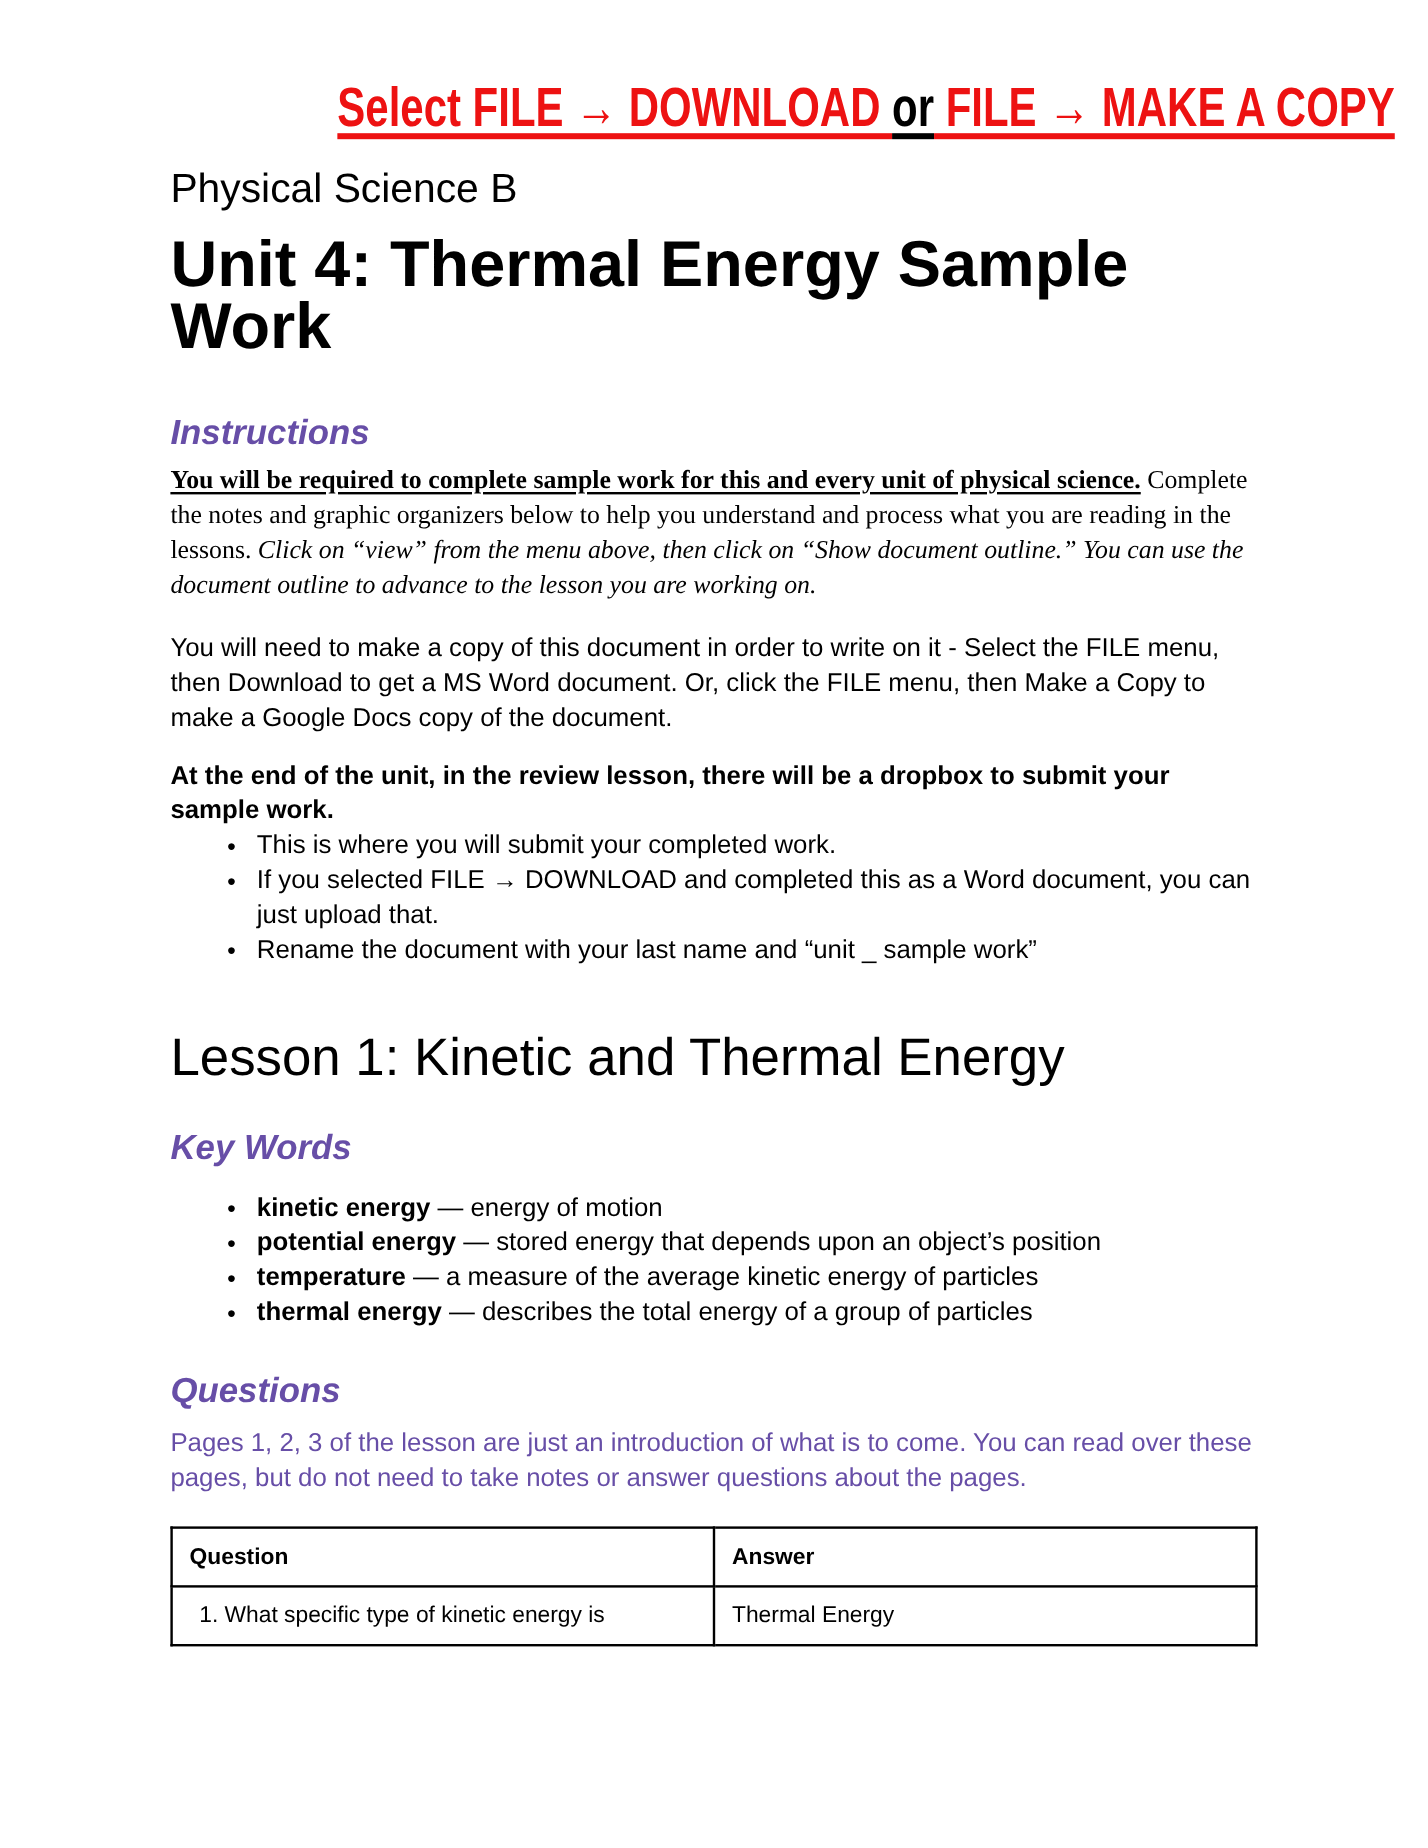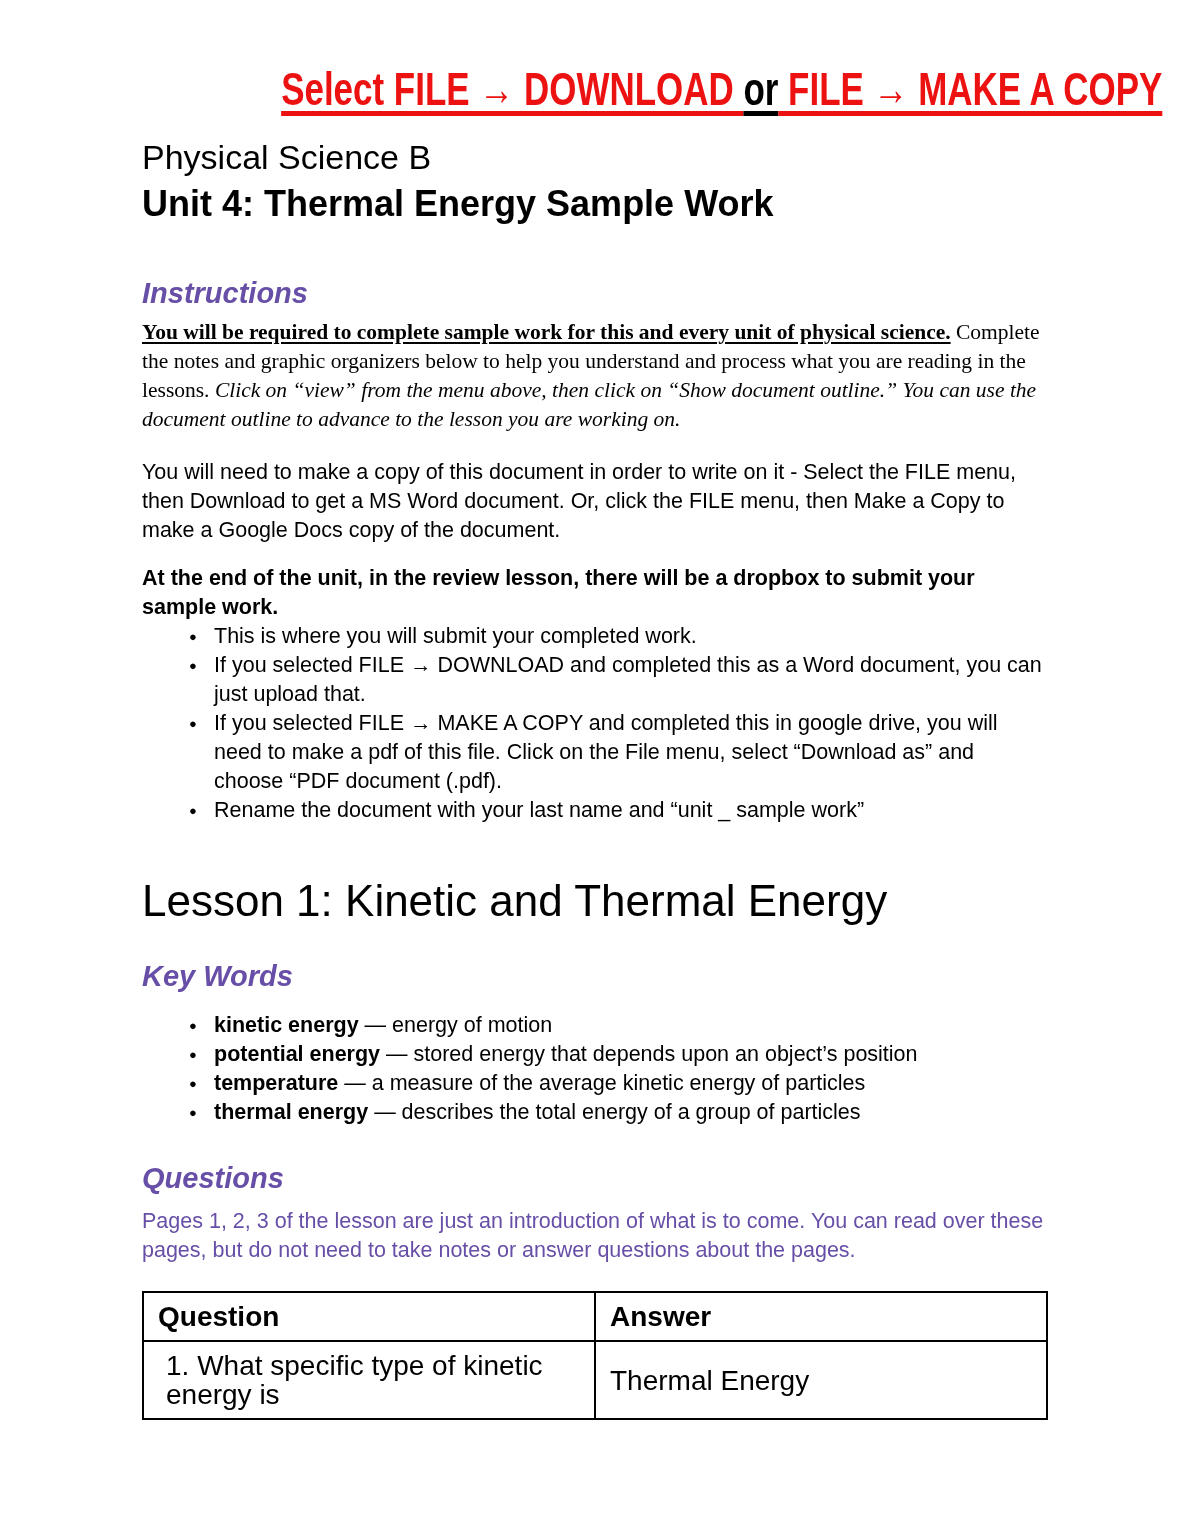--- a/index.html
+++ b/index.html
@@ -36,21 +36,21 @@
     text-underline-offset:6px;
   }
   .banner .black{
     color:#000;
     text-decoration:underline;
     text-decoration-thickness:5px;
     text-underline-offset:6px;
   }
   
   .course{font-size:34px;line-height:34px;margin-top:16px;}
-  .doc-title{font-size:36px;line-height:52px;font-weight:700;margin-top:4px;}
+  .doc-title{font-size:54px;line-height:52px;font-weight:700;margin-top:20px;}
   .sec-heading{
     color:var(--heading-purple);
     font-size:29px;line-height:38px;
     font-weight:700;font-style:italic;
   }
   .h-instructions{margin-top:44px;}
   .h-keywords{margin-top:28px;}
   .h-questions{margin-top:32px;}
   .lesson-heading{font-size:44px;line-height:56px;font-weight:400;margin-top:48px;}
   
@@ -82,21 +82,21 @@
     width:100%;
     margin-top:26px;
     border-collapse:collapse;
     table-layout:fixed;
   }
   table.qa th,table.qa td{
     border:2px solid #000;
     width:50%;
     text-align:left;
     vertical-align:middle;
-    font-size:28px;
+    font-size:19px;
     line-height:29px;
     padding:9px 14px;
   }
   table.qa th{font-weight:700;}
   table.qa td.q-cell{padding-left:22px;}
 </style>
 </head>
 <body>
 
 <div class="page">
@@ -113,21 +113,20 @@
 
   <div class="p1"><span class="bold-underline">You will be required to complete sample work for this and every unit of physical science.</span><span> Complete the notes and graphic organizers below to help you understand and process what you are reading in the lessons. </span><span class="italic">Click on “view” from the menu above, then click on “Show document outline.” You can use the document outline to advance to the lesson you are working on.</span></div>
 
   <div class="p2">You will need to make a copy of this document in order to write on it - Select the FILE menu, then Download to get a MS Word document. Or, click the FILE menu, then Make a Copy to make a Google Docs copy of the document.</div>
 
   <div class="p3">At the end of the unit, in the review lesson, there will be a dropbox to submit your sample work.</div>
 
   <ul class="doc-list">
     <li>This is where you will submit your completed work.</li>
     <li>If you selected FILE → DOWNLOAD and completed this as a Word document, you can just upload that.</li>
-    <li>If you selected FILE → MAKE A COPY and completed this in google drive, you will need to make a pdf of this file. Click on the File menu, select “Download as” and choose “PDF document (.pdf).</li>
     <li>Rename the document with your last name and “unit _ sample work”</li>
   </ul>
 
   <div class="lesson-heading">Lesson 1: Kinetic and Thermal Energy</div>
 
   <div class="sec-heading h-keywords">Key Words</div>
 
   <ul class="doc-list kw-list">
     <li><span class="kw-term">kinetic energy</span><span> — energy of motion</span></li>
     <li><span class="kw-term">potential energy</span><span> — stored energy that depends upon an object’s position</span></li>

